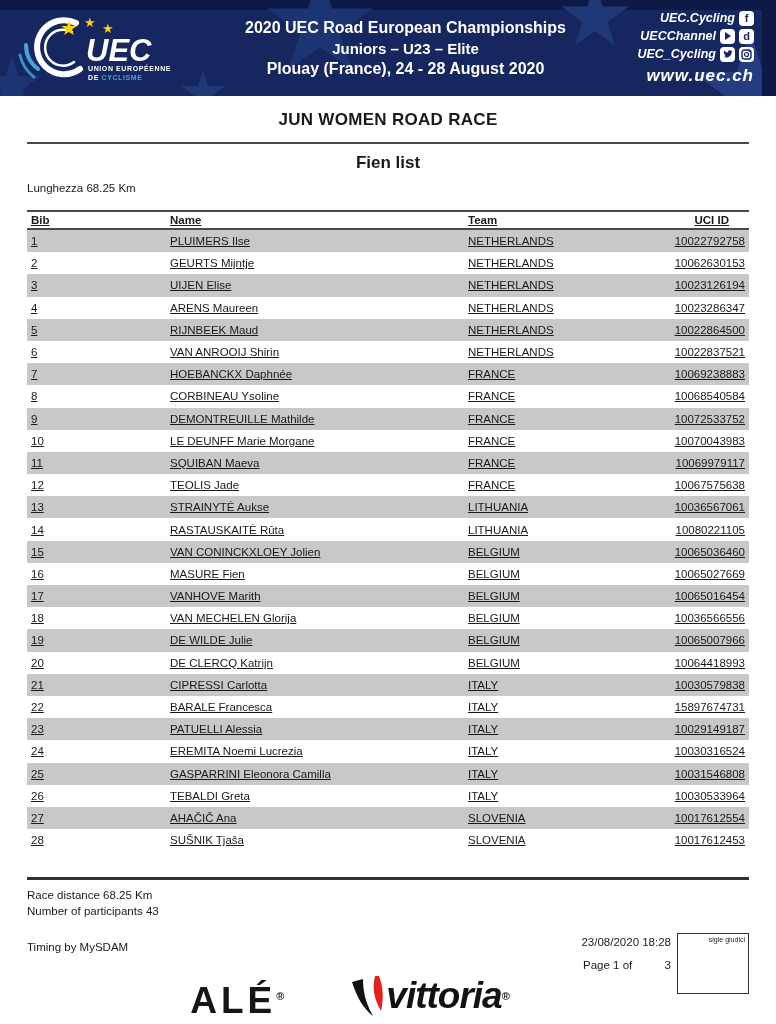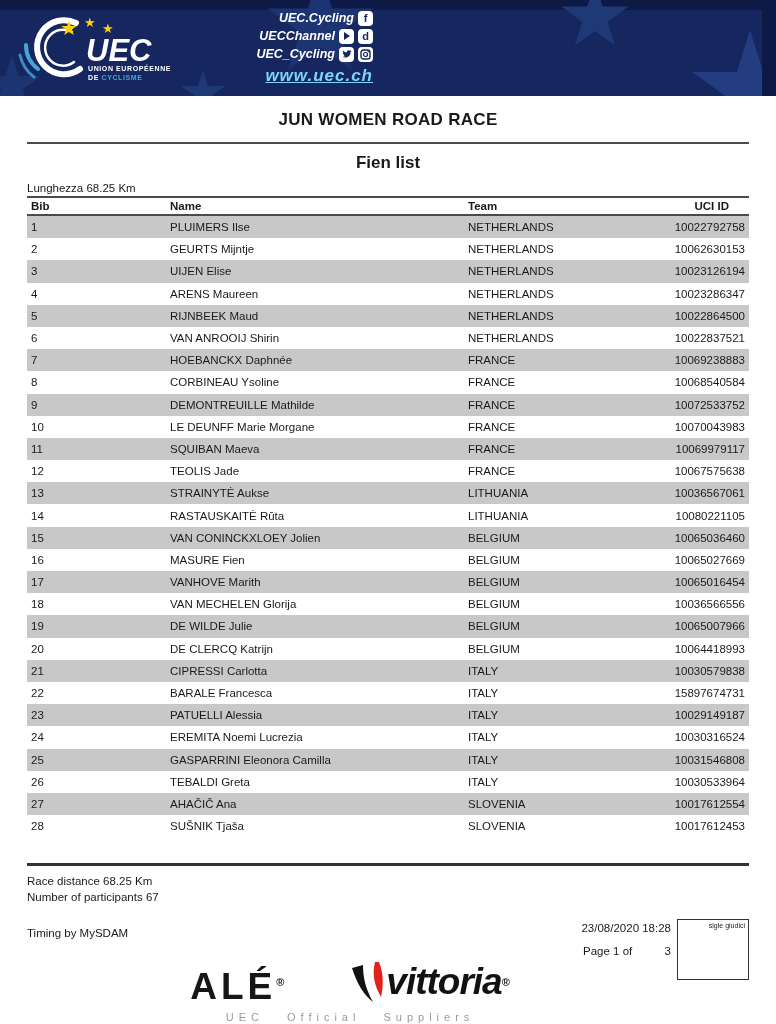--- a/index.html
+++ b/index.html
@@ -30,30 +30,30 @@
   .bc-line3 { font-size:16px; }
   .banner-right { width:180px; display:flex; flex-direction:column; justify-content:center;
     align-items:flex-end; gap:3px; padding-right:22px; }
   .social-line { display:flex; align-items:center; gap:4px; color:#fff;
     font-style:italic; font-weight:bold; font-size:12.5px; }
   .sq-icon { width:15px; height:15px; background:#fff; border-radius:4px; display:flex;
     align-items:center; justify-content:center; color:#16265e; font-size:11px; font-weight:bold;
     font-style:normal; line-height:1; }
   .play-tri { width:0; height:0; border-left:6px solid #16265e; border-top:4px solid transparent;
     border-bottom:4px solid transparent; margin-left:1px; }
-  .website { font-style:italic; font-weight:bold; font-size:17px; color:#7dd3fc; letter-spacing:1px; margin-top:1px;text-decoration:underline; }
+  .website { font-style:italic; font-weight:bold; font-size:17px; color:#ffffff; letter-spacing:1px; margin-top:1px; }
 
   
   .content { padding:0 27px; }
   .race-title { text-align:center; font-size:17px; font-weight:bold; margin-top:14px; letter-spacing:.3px; }
   .divider { border-top:2px solid #4a4a4a; margin-top:12px; }
   .list-title { text-align:center; font-size:17px; font-weight:bold; margin-top:9px; }
   .length-note { font-size:11.5px; margin-top:9px; }
 
-  .table { margin-top:2px; }
+  .table { margin-top:16px;text-decoration:underline; }
   .thead { display:flex; align-items:center; height:20px; font-weight:bold; font-size:11.5px;
     border-top:2px solid #4a4a4a; border-bottom:2px solid #4a4a4a; }
   .trow { display:flex; align-items:center; height:22.2px; font-size:11.5px; }
   .trow.odd { background:#c8c8c8; }
   .cell { overflow:hidden; white-space:nowrap; }
   .cell-bib { width:143px; padding-left:4px; }
   .cell-name { width:298px; }
   .cell-team { width:179px; }
   .cell-uci_id { flex:1; text-align:right; padding-right:4px; }
   .thead .cell-uci_id { padding-right:20px; }
@@ -102,20 +102,25 @@
         <text x="72" y="16" font-size="13" fill="#ffd200">★</text>
         <text x="90" y="22" font-size="13" fill="#ffd200">★</text>
         <text x="74" y="50" font-size="31" font-weight="bold" font-style="italic" fill="#ffffff">UEC</text>
         <text x="76" y="60" font-size="7" font-weight="bold" fill="#ffffff" letter-spacing="0.6">UNION EUROPÉENNE</text>
         <text x="76" y="69" font-size="7" font-weight="bold" letter-spacing="0.6">
           <tspan fill="#ffffff">DE </tspan><tspan fill="#45a5d9">CYCLISME</tspan>
         </text>
       </svg>
     </div>
 
+    <div class="banner-center">
+      <div class="bc-line1">2020 UEC Road European Championships</div>
+      <div class="bc-line2">Juniors – U23 – Elite</div>
+      <div class="bc-line3">Plouay (France), 24 - 28 August 2020</div>
+    </div>
 
     <div class="banner-right">
       <div class="social-line">
         <span>UEC.Cycling</span>
         <span class="sq-icon">f</span>
       </div>
       <div class="social-line">
         <span>UECChannel</span>
         <span class="sq-icon">
             <span class="play-tri"></span>
@@ -324,21 +329,21 @@
           <div class="cell cell-team">SLOVENIA</div>
           <div class="cell cell-uci_id">10017612453</div>
         </div>
       </div>
   </div>
 
   <div class="bottom-line"></div>
 
   <div class="race-info">
     <div>Race distance 68.25 Km</div>
-    <div>Number of participants 67</div>
+    <div>Number of participants 43</div>
   </div>
 
   <div class="meta">
     <div class="timing">Timing by MySDAM</div>
     <div class="datetime">23/08/2020 18:28</div>
     <div class="page-line">
       <span>Page 1 of</span>
       <span>3</span>
     </div>
     <div class="judges-box">

